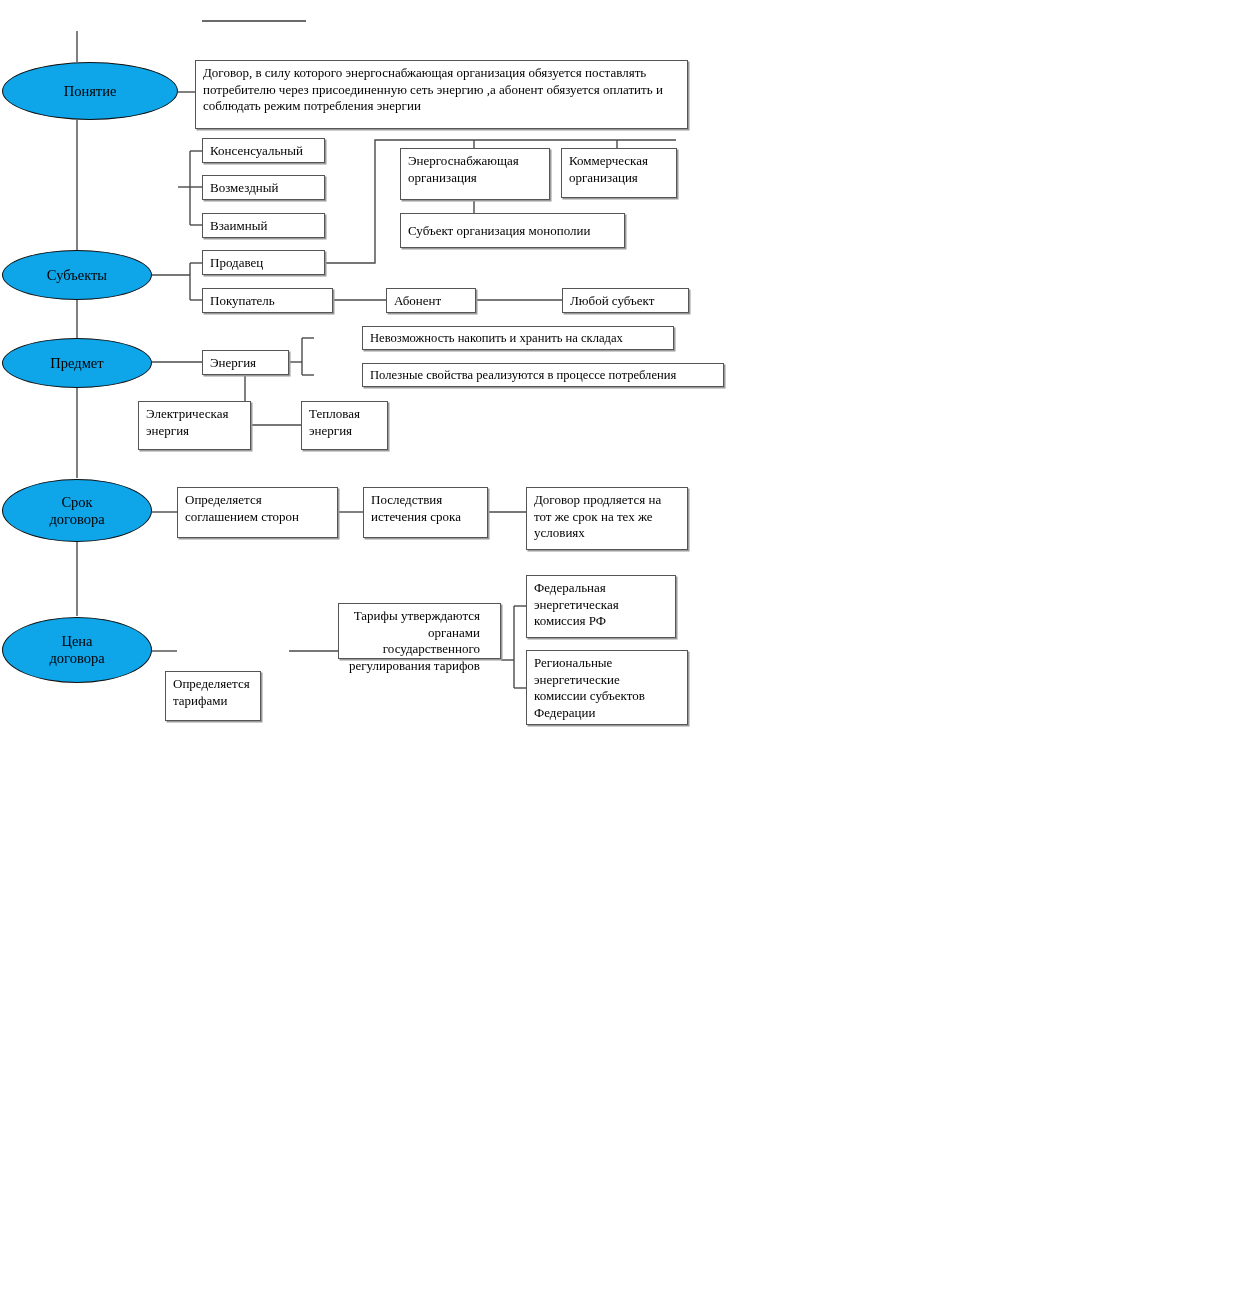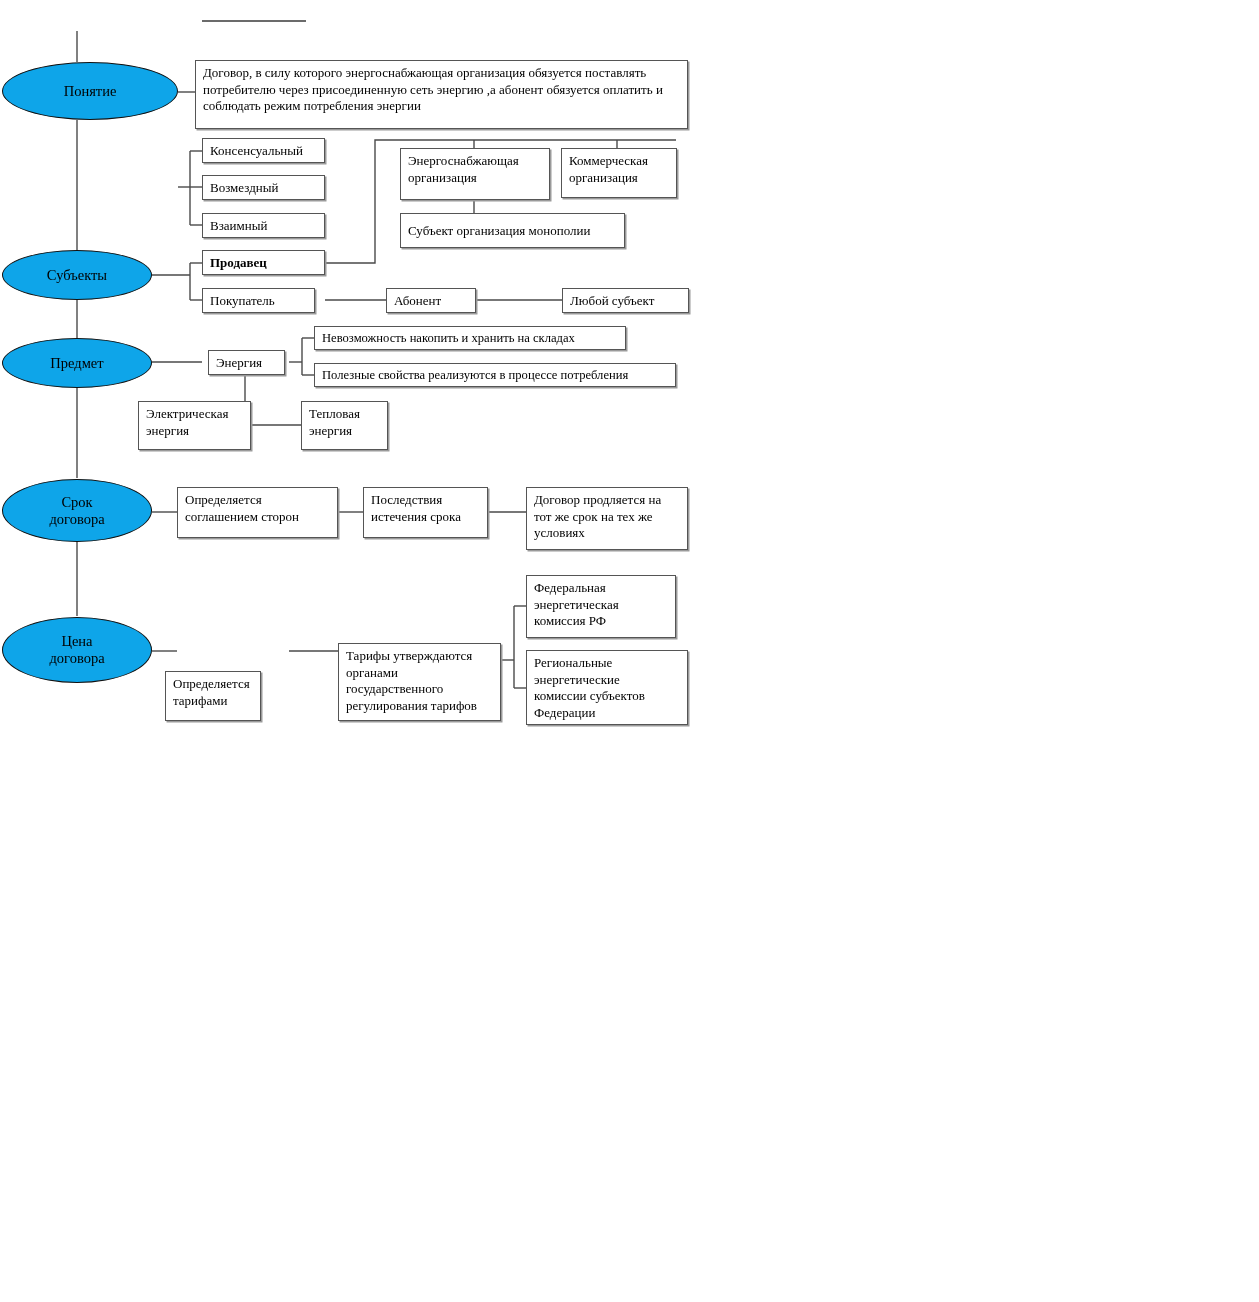--- a/index.html
+++ b/index.html
@@ -24,21 +24,21 @@
     border:1px solid #555;
     box-shadow:1.5px 1.5px 0 0 #9a9a9a;
     background:#fff;
     font-size:13px;line-height:1.28;
     padding:4px 20px 3px 7px;
     display:flex;
   }
   .box.mid{align-items:center;}
   .box.top{align-items:flex-start;}
   .topline{position:absolute;background:#6b6b6b;height:2px;}
-  .small{font-size:12.6px;}
+  .small{font-size:12.6px;margin-left:48px;}
 </style>
 </head>
 <body>
 
 <div id="canvas">
 
   <div class="topline" style="left:202px;top:20px;width:104px;"></div>
 
   <svg class="links" viewBox="0 0 1259 1302">
 
@@ -122,25 +122,25 @@
   </div>
 
   <div class="node box mid" style="left:202px;top:175px;width:123px;height:25px;">
     <span>Возмездный</span>
   </div>
 
   <div class="node box mid" style="left:202px;top:213px;width:123px;height:25px;">
     <span>Взаимный</span>
   </div>
 
-  <div class="node box mid" style="left:202px;top:250px;width:123px;height:25px;font-weight:bold;">
+  <div class="node box mid" style="left:202px;top:250px;width:123px;height:25px;">
     <span>Продавец</span>
   </div>
 
-  <div class="node box mid" style="left:202px;top:288px;width:113px;height:25px;">
+  <div class="node box mid" style="left:202px;top:288px;width:131px;height:25px;">
     <span>Покупатель</span>
   </div>
 
   <div class="node box mid" style="left:386px;top:288px;width:90px;height:25px;">
     <span>Абонент</span>
   </div>
 
   <div class="node box mid" style="left:562px;top:288px;width:127px;height:25px;">
     <span>Любой субъект</span>
   </div>
@@ -150,21 +150,21 @@
   </div>
 
   <div class="node box top" style="left:561px;top:148px;width:116px;height:50px;">
     <span>Коммерческая организация</span>
   </div>
 
   <div class="node box mid" style="left:400px;top:213px;width:225px;height:35px;">
     <span>Субъект  организация монополии</span>
   </div>
 
-  <div class="node box mid" style="left:208px;top:350px;width:77px;height:25px;">
+  <div class="node box mid" style="left:202px;top:350px;width:87px;height:25px;">
     <span>Энергия</span>
   </div>
 
   <div class="node box mid small" style="left:314px;top:326px;width:312px;height:24px;">
     <span>Невозможность накопить и хранить на складах</span>
   </div>
 
   <div class="node box mid small" style="left:314px;top:363px;width:362px;height:24px;">
     <span>Полезные свойства реализуются в процессе потребления</span>
   </div>
@@ -186,21 +186,21 @@
   </div>
 
   <div class="node box top" style="left:526px;top:487px;width:162px;height:63px;">
     <span>Договор продляется на тот же срок на тех же условиях</span>
   </div>
 
   <div class="node box top" style="left:165px;top:627px;width:96px;height:50px;margin-top:44px;">
     <span>Определяется тарифами</span>
   </div>
 
-  <div class="node box top" style="left:338px;top:643px;width:163px;height:78px;">
+  <div class="node box top" style="left:338px;top:603px;width:163px;height:56px;text-align:right;">
     <span>Тарифы утверждаются органами государственного регулирования тарифов</span>
   </div>
 
   <div class="node box top" style="left:526px;top:650px;width:162px;height:75px;">
     <span>Региональные энергетические комиссии субъектов Федерации</span>
   </div>
 
   <div class="node box top" style="left:526px;top:575px;width:150px;height:63px;">
     <span>Федеральная энергетическая комиссия РФ</span>
   </div>

